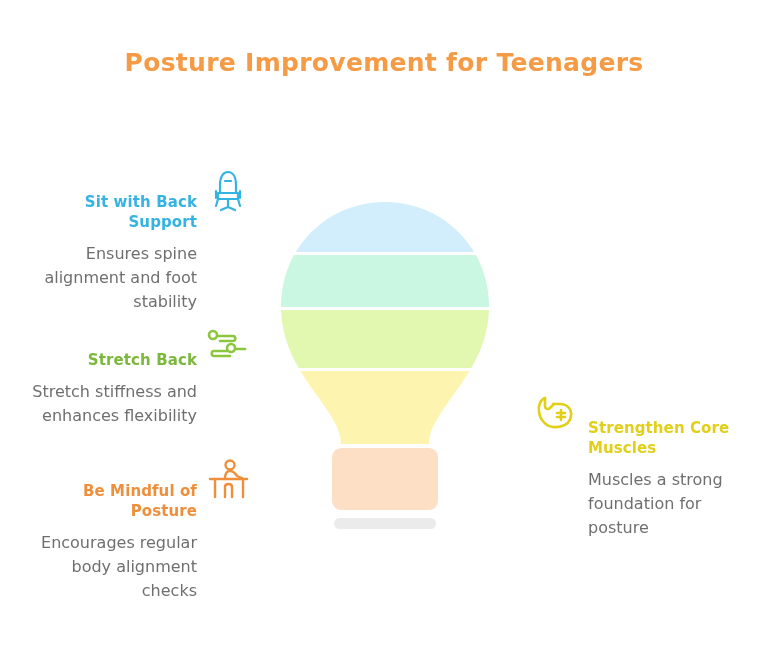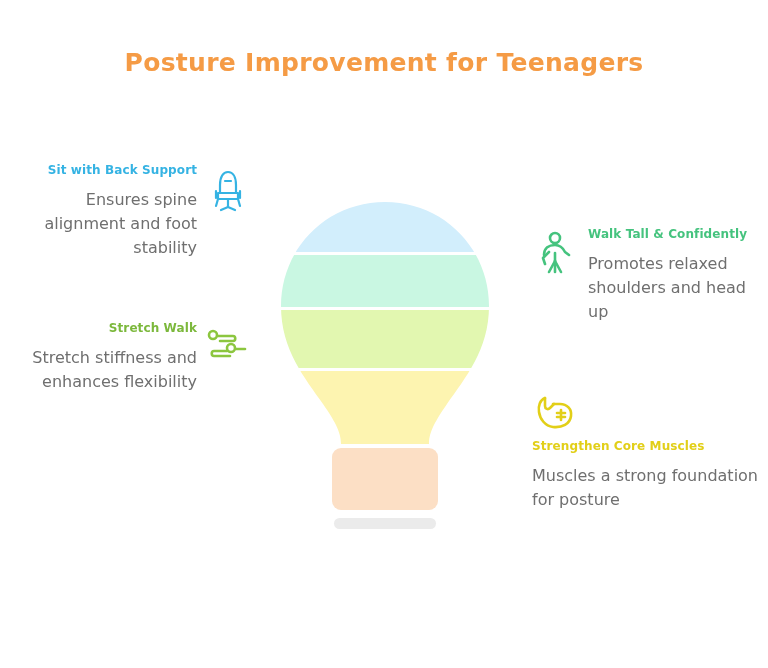--- a/index.html
+++ b/index.html
@@ -62,40 +62,41 @@
     justify-content: center;
   }
   .item-left .icon-box  { margin-left: 8px; margin-top: 6px; }
   .item-right .icon-box { margin-right: 10px; margin-top: 4px; }
 
   .text-col { flex: 1 1 auto; }
   .item-left  .text-col { text-align: right; }
   .item-right .text-col { text-align: left; }
 
   .head {
-    font-size: 12px;
+    font-size: 15px;
     font-weight: bold;
     line-height: 1.32;
     letter-spacing: 0.1px;
     font-family: "DejaVu Sans", sans-serif;
+    margin-top: 30px;
   }
   .desc {
     margin-top: 9px;
     font-size: 16px;
     line-height: 1.52;
     color: #6f6f6f;
     font-family: "DejaVu Sans", sans-serif;
   }
 
   
   #item-sit      { top: 163px; }
   #item-stretch  { top: 321px; }
   #item-mindful  { top: 452px; }
   #item-walk     { top: 227px; }
-  #item-core     { top: 389px; flex-direction: column; }
+  #item-core     { top: 389px; }
 
   .c-blue   { color: #35b3e3; }
   .c-green  { color: #7cb83c; }
   .c-orange { color: #ef8f3c; }
   .c-teal   { color: #45c37e; }
   .c-yellow { color: #e2cf18; }
 </style>
 </head>
 <body>
 
@@ -147,51 +148,51 @@
         <rect x="11" y="24" width="20" height="6"></rect>
         <path d="M11 30 L9 37 M31 30 L33 37"></path>
         <line x1="21" y1="30" x2="21" y2="38"></line>
         <path d="M14 41 L21 38 L28 41"></path>
       </svg>
     </div>
   </div>
 
   <div class="item item-left" id="item-stretch">
     <div class="text-col">
-      <div class="head c-green">Stretch Walk</div>
+      <div class="head c-green">Stretch Back</div>
       <div class="desc">Stretch stiffness and enhances flexibility</div>
     </div>
     <div class="icon-box">
       <svg width="44" height="36" viewBox="0 0 44 36" fill="none" stroke="#8cc63f" stroke-width="2.6" stroke-linecap="round" stroke-linejoin="round">
         <circle cx="7" cy="8" r="4"></circle>
         <path d="M12 9 L27 9 C30 9, 30 14, 27 14 L14 14"></path>
         <circle cx="25" cy="21" r="4"></circle>
         <path d="M30 22 L39 22"></path>
         <path d="M21 24 L8 24 C5 24, 5 29, 8 29 L24 29"></path>
       </svg>
     </div>
   </div>
 
-
-  <div class="item item-right" id="item-walk">
-    <div class="icon-box">
-      <svg width="38" height="44" viewBox="0 0 38 44" fill="none" stroke="#45c37e" stroke-width="2.6" stroke-linecap="round" stroke-linejoin="round">
-        <circle cx="19" cy="7" r="5"></circle>
-        <path d="M8 24 C8 17, 13 14, 19 14 C24 14, 27 17, 29 21 L33 24"></path>
-        <path d="M13 21 L7 27 L9 33"></path>
-        <path d="M19 22 L19 41"></path>
-        <path d="M19 30 L25 41"></path>
-        <path d="M19 30 L13 41"></path>
-      </svg>
-    </div>
-    <div class="text-col">
-      <div class="head c-teal">Walk Tall &amp; Confidently</div>
-      <div class="desc">Promotes relaxed shoulders and head up</div>
-    </div>
-  </div>
+  <div class="item item-left" id="item-mindful">
+    <div class="text-col">
+      <div class="head c-orange">Be Mindful of Posture</div>
+      <div class="desc">Encourages regular body alignment checks</div>
+    </div>
+    <div class="icon-box">
+      <svg width="44" height="42" viewBox="0 0 44 42" fill="none" stroke="#ef8f3c" stroke-width="2.4" stroke-linecap="round" stroke-linejoin="round">
+        <circle cx="24" cy="7" r="4.5"></circle>
+        <path d="M19 21 C19 15, 21 13, 24 13 C27 13, 29 15, 31 18 L36 20"></path>
+        <line x1="4" y1="21" x2="41" y2="21"></line>
+        <path d="M9 22 L9 39"></path>
+        <path d="M37 22 L37 39"></path>
+        <path d="M19 39 L19 29 C19 25, 26 25, 26 29 L26 39"></path>
+      </svg>
+    </div>
+  </div>
+
 
   <div class="item item-right" id="item-core">
     <div class="icon-box">
       <svg width="42" height="40" viewBox="0 0 42 40" fill="none" stroke="#e2cf18" stroke-width="2.6" stroke-linecap="round" stroke-linejoin="round">
         <path d="M11 5 C6 7, 4 13, 5 19 C6 26, 11 33, 19 34 C28 35, 36 31, 37 23 C38 16, 33 11, 26 11 L19 11"></path>
         <path d="M11 5 L11 13 C11 16, 14 17, 16 15 L20 11"></path>
         <line x1="27" y1="17" x2="27" y2="27"></line>
         <line x1="23" y1="20" x2="31" y2="20"></line>
         <line x1="23" y1="24" x2="31" y2="24"></line>
       </svg>

